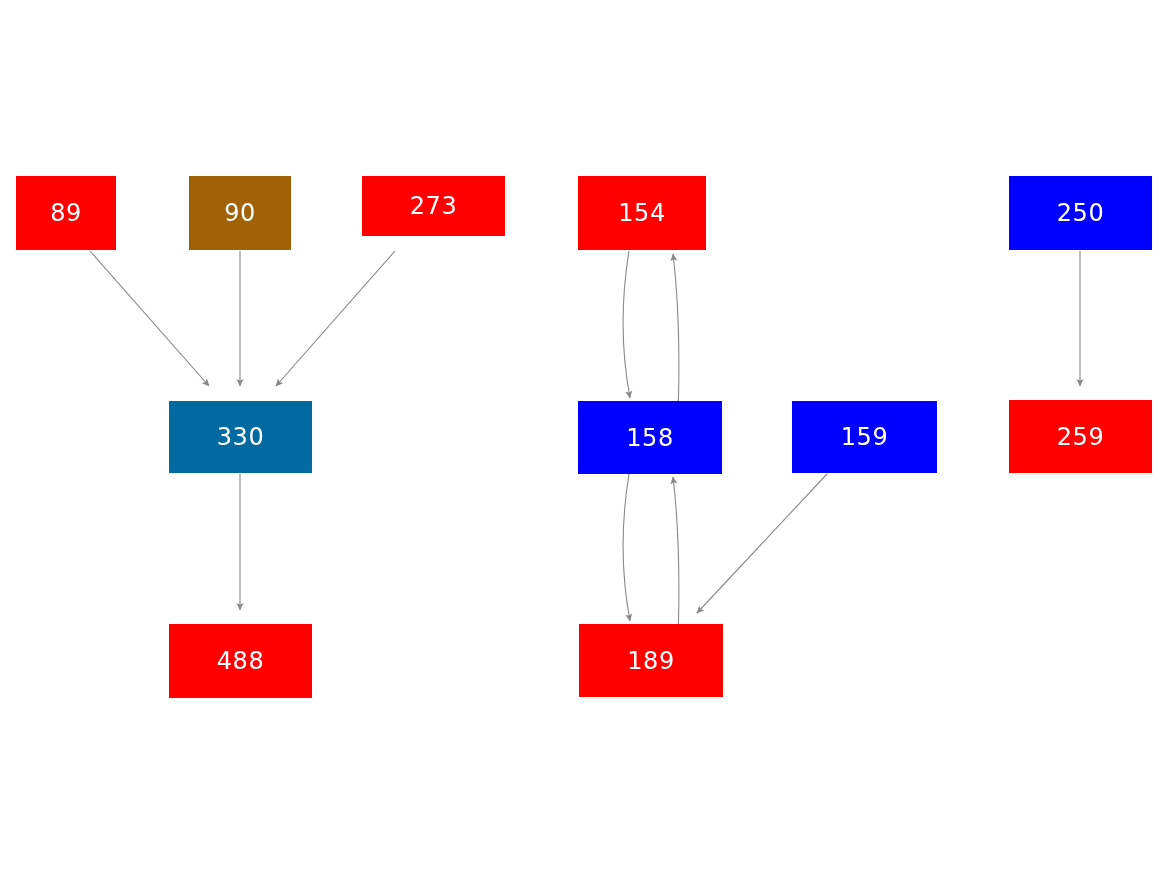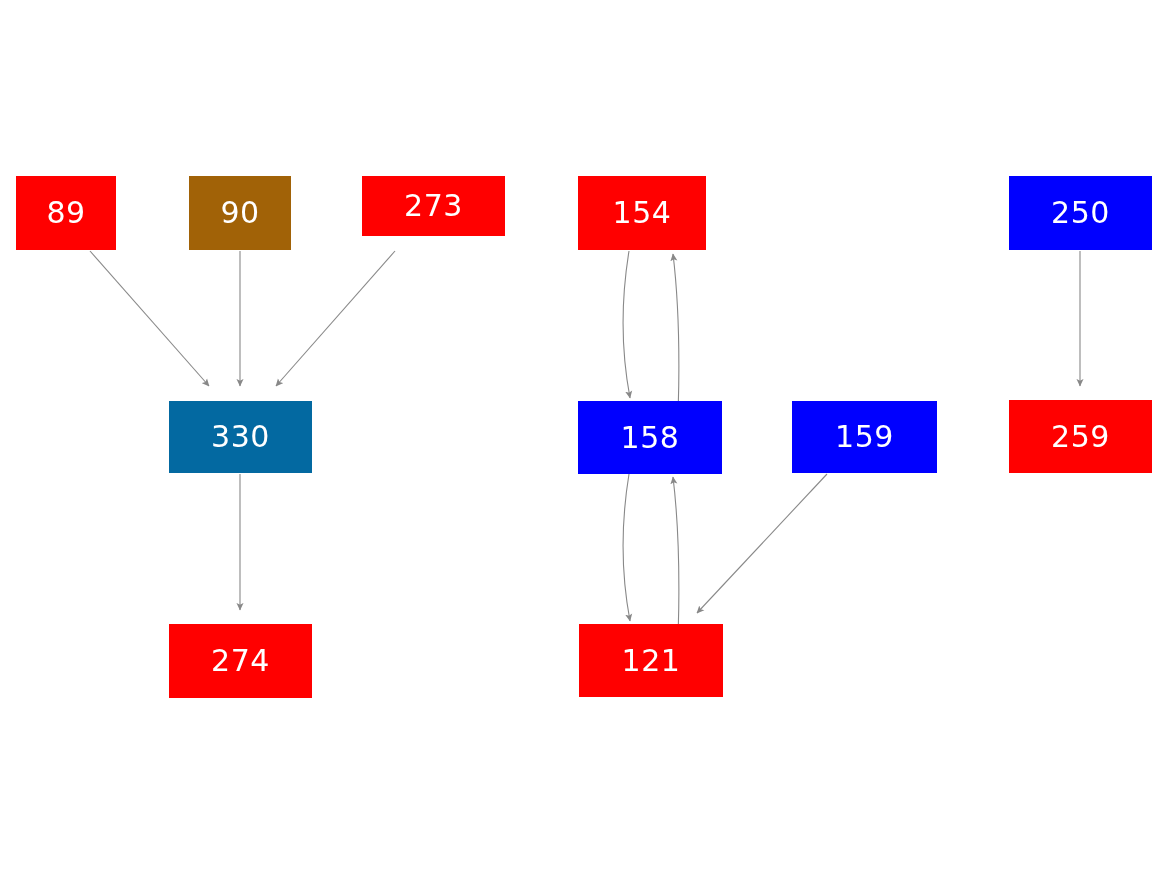--- a/index.html
+++ b/index.html
@@ -33,21 +33,21 @@
     justify-content: center;
     color: #ffffff;
     font-size: 26px;
     font-family: "DejaVu Sans", sans-serif;
     line-height: 1;
     letter-spacing: 0.5px;
     user-select: none;
   }
   .node-label {
     color: #ffffff;
-    font-size: 30px;
+    font-size: 24px;
     font-family: "DejaVu Sans", sans-serif;
     white-space: nowrap;
   }
 </style>
 </head>
 <body>
 
 <div id="graph-canvas">
 
   <svg id="edge-layer" viewBox="0 0 1167 875" xmlns="http://www.w3.org/2000/svg">
@@ -90,20 +90,20 @@
       <div class="node" style="left: 578px; top: 401px; width: 144px; height: 73px; background: rgb(0, 0, 255);">
         <span class="node-label">158</span>
       </div>
       <div class="node" style="left: 792px; top: 401px; width: 145px; height: 72px; background: rgb(0, 0, 255);">
         <span class="node-label">159</span>
       </div>
       <div class="node" style="left: 1009px; top: 400px; width: 143px; height: 73px; background: rgb(255, 0, 0);">
         <span class="node-label">259</span>
       </div>
       <div class="node" style="left: 169px; top: 624px; width: 143px; height: 74px; background: rgb(255, 0, 0);">
-        <span class="node-label">274</span>
+        <span class="node-label">488</span>
       </div>
       <div class="node" style="left: 579px; top: 624px; width: 144px; height: 73px; background: rgb(255, 0, 0);">
-        <span class="node-label">121</span>
+        <span class="node-label">189</span>
       </div>
     </div>
 
 </div>
 
 </body></html>

